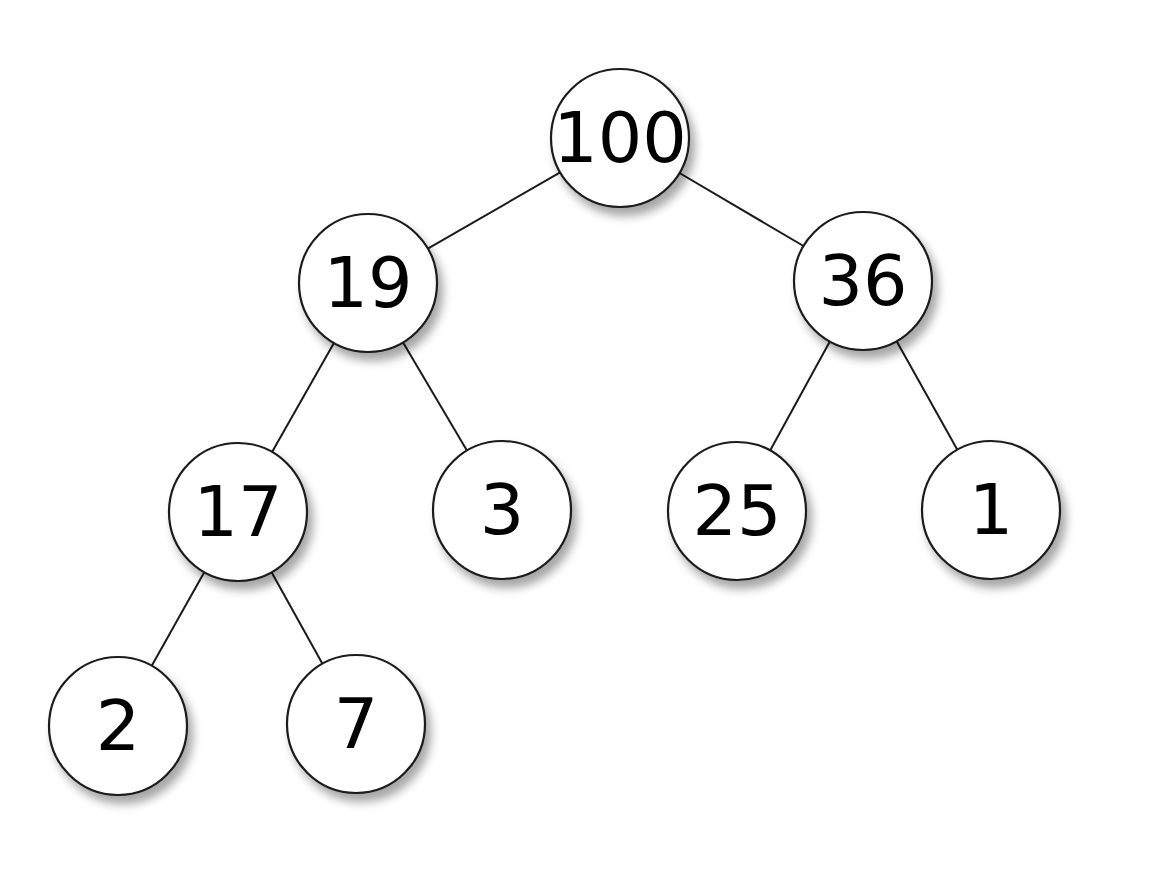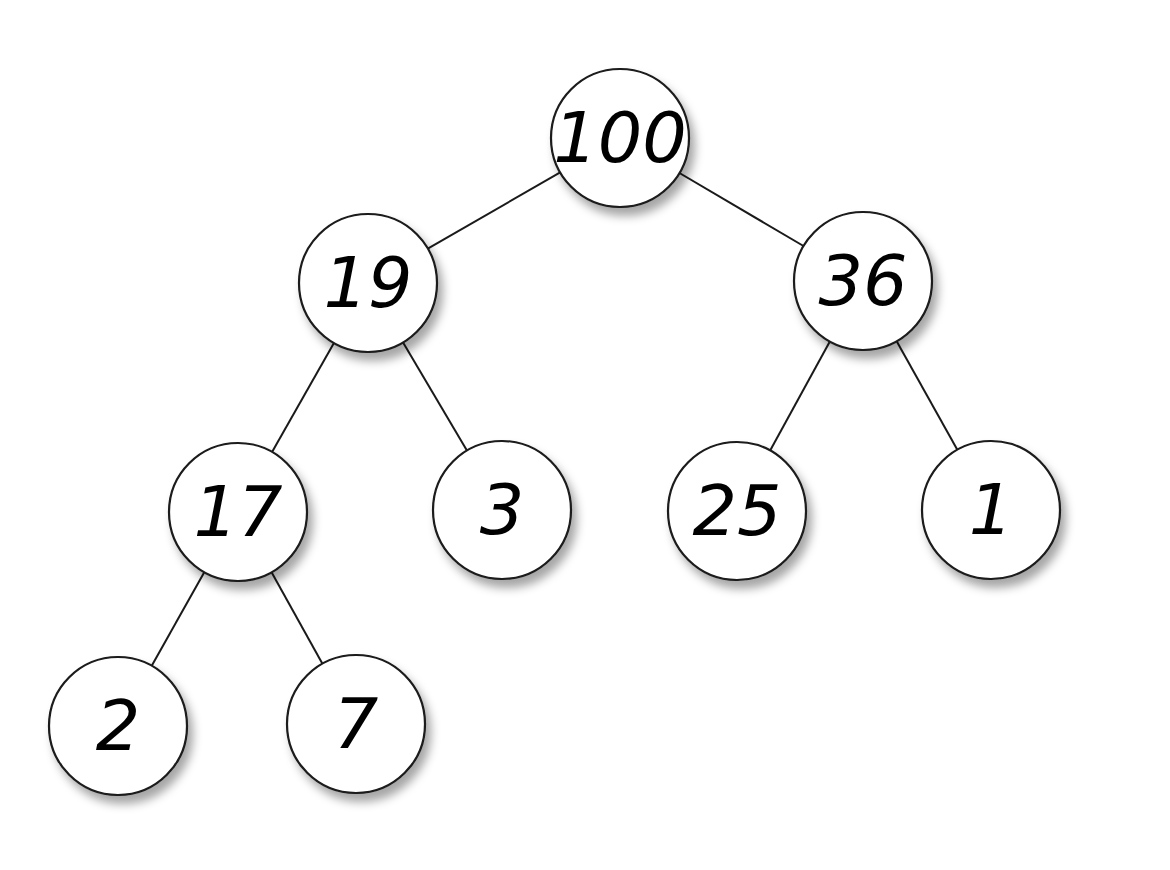--- a/index.html
+++ b/index.html
@@ -9,21 +9,20 @@
     width: 1170px;
     height: 870px;
     overflow: hidden;
     font-family: "DejaVu Sans", sans-serif;
   }
   .canvas {
     position: relative;
     width: 1170px;
     height: 742px;
     background: #ffffff;
-    font-style: italic;
   }
   svg.tree {
     display: block;
     width: 1170px;
     height: 870px;
   }
   .node-label {
     font-family: "DejaVu Sans", sans-serif;
     font-size: 70px;
     font-weight: 400;

